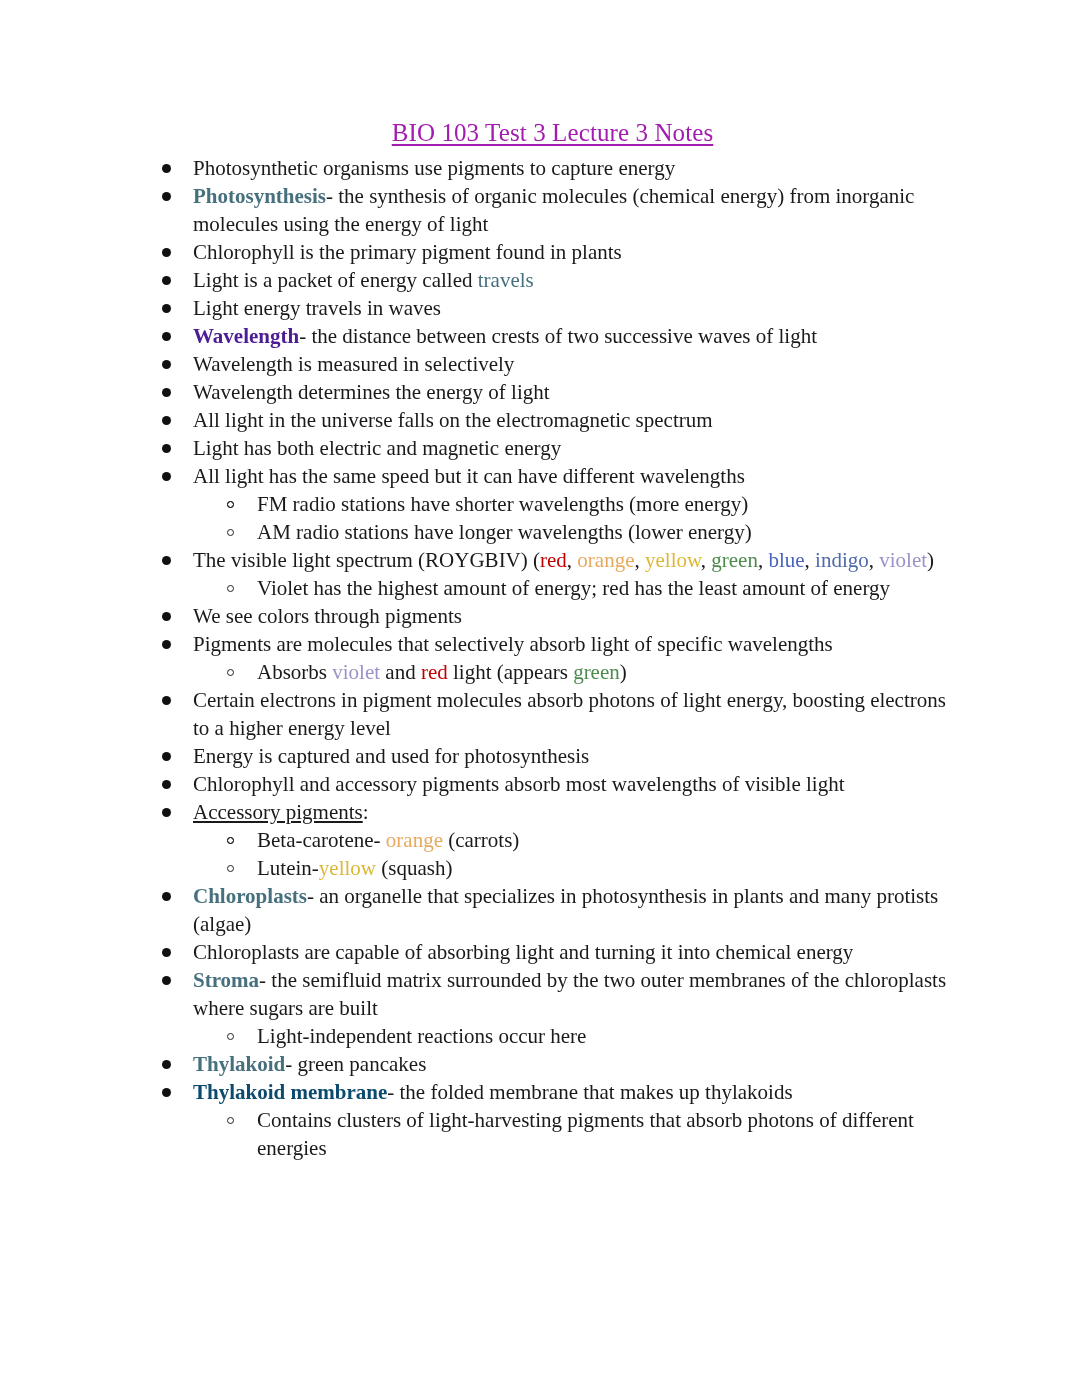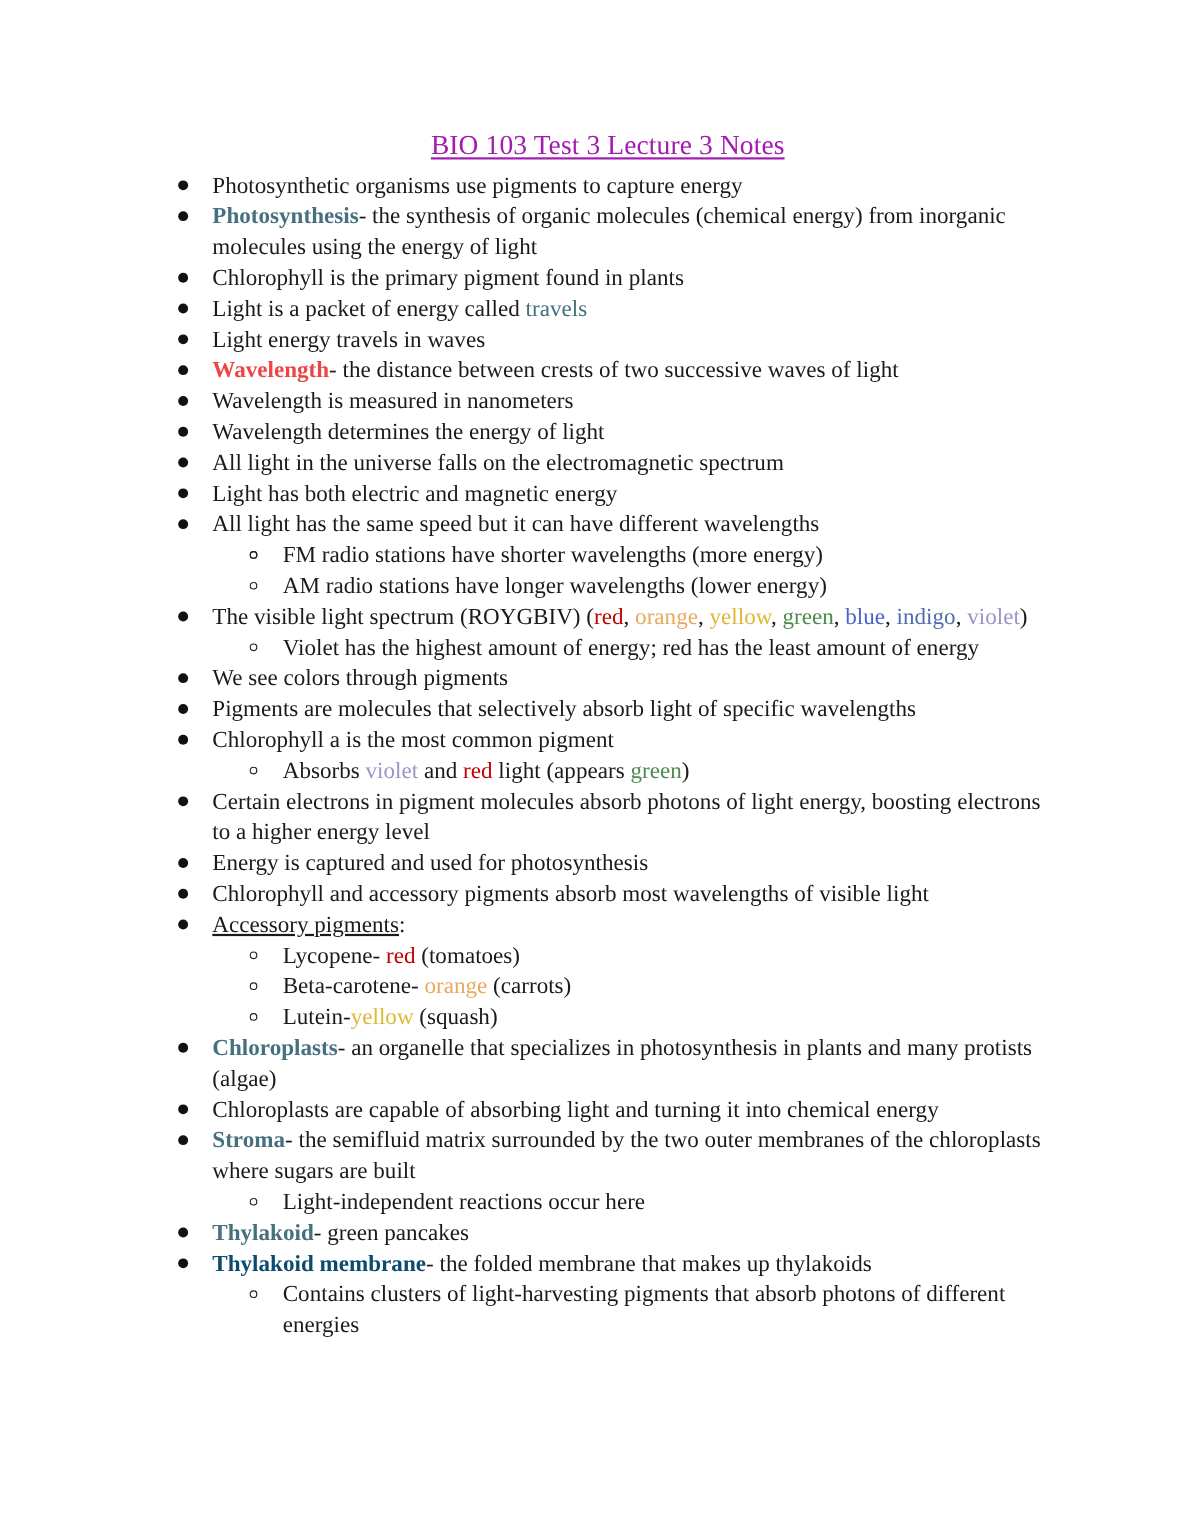--- a/index.html
+++ b/index.html
@@ -126,25 +126,25 @@
       <li class="item l1">
         <span class="marker"></span>
         <span class="txt"><span>Light is a packet of energy called </span><span style="color: rgb(70, 112, 125);">travels</span></span>
       </li>
       <li class="item l1">
         <span class="marker"></span>
         <span class="txt"><span>Light energy travels in waves</span></span>
       </li>
       <li class="item l1">
         <span class="marker"></span>
-        <span class="txt"><span class="term" style="color: #ef4444; font-family: Liberation Serif, serif;">Wavelength</span><span>- the distance between crests of two successive waves of light</span></span>
-      </li>
-      <li class="item l1">
-        <span class="marker"></span>
-        <span class="txt"><span>Wavelength is measured in nanometers</span></span>
+        <span class="txt"><span class="term" style="color: #4c1d95; font-family: Liberation Serif, serif;">Wavelength</span><span>- the distance between crests of two successive waves of light</span></span>
+      </li>
+      <li class="item l1">
+        <span class="marker"></span>
+        <span class="txt"><span>Wavelength is measured in selectively</span></span>
       </li>
       <li class="item l1">
         <span class="marker"></span>
         <span class="txt"><span>Wavelength determines the energy of light</span></span>
       </li>
       <li class="item l1">
         <span class="marker"></span>
         <span class="txt"><span>All light in the universe falls on the electromagnetic spectrum</span></span>
       </li>
       <li class="item l1">
@@ -175,24 +175,20 @@
         <span class="txt"><span>Violet has the highest amount of energy; red has the least amount of energy</span></span>
       </li>
       <li class="item l1">
         <span class="marker"></span>
         <span class="txt"><span>We see colors through pigments</span></span>
       </li>
       <li class="item l1">
         <span class="marker"></span>
         <span class="txt"><span>Pigments are molecules that selectively absorb light of specific wavelengths</span></span>
       </li>
-      <li class="item l1">
-        <span class="marker"></span>
-        <span class="txt"><span>Chlorophyll a is the most common pigment</span></span>
-      </li>
       <li class="item l2">
         <span class="marker"></span>
         <span class="txt"><span>Absorbs </span><span style="color: rgb(154, 147, 200);">violet</span><span> and </span><span style="color: rgb(192, 0, 0);">red</span><span> light (appears </span><span style="color: rgb(77, 138, 77);">green</span><span>)</span></span>
       </li>
       <li class="item l1">
         <span class="marker"></span>
         <span class="txt"><span>Certain electrons in pigment molecules absorb photons of light energy, boosting electrons to a higher energy level</span></span>
       </li>
       <li class="item l1">
         <span class="marker"></span>
@@ -201,21 +197,20 @@
       <li class="item l1">
         <span class="marker"></span>
         <span class="txt"><span>Chlorophyll and accessory pigments absorb most wavelengths of visible light</span></span>
       </li>
       <li class="item l1">
         <span class="marker"></span>
         <span class="txt"><span class="uline">Accessory pigments</span><span>:</span></span>
       </li>
       <li class="item l2">
         <span class="marker"></span>
-        <span class="txt"><span>Lycopene- </span><span style="color: rgb(192, 0, 0);">red</span><span> (tomatoes)</span></span>
       </li>
       <li class="item l2">
         <span class="marker"></span>
         <span class="txt"><span>Beta-carotene- </span><span style="color: rgb(232, 169, 94);">orange</span><span> (carrots)</span></span>
       </li>
       <li class="item l2">
         <span class="marker"></span>
         <span class="txt"><span>Lutein-</span><span style="color: rgb(221, 184, 53);">yellow</span><span> (squash)</span></span>
       </li>
       <li class="item l1">

